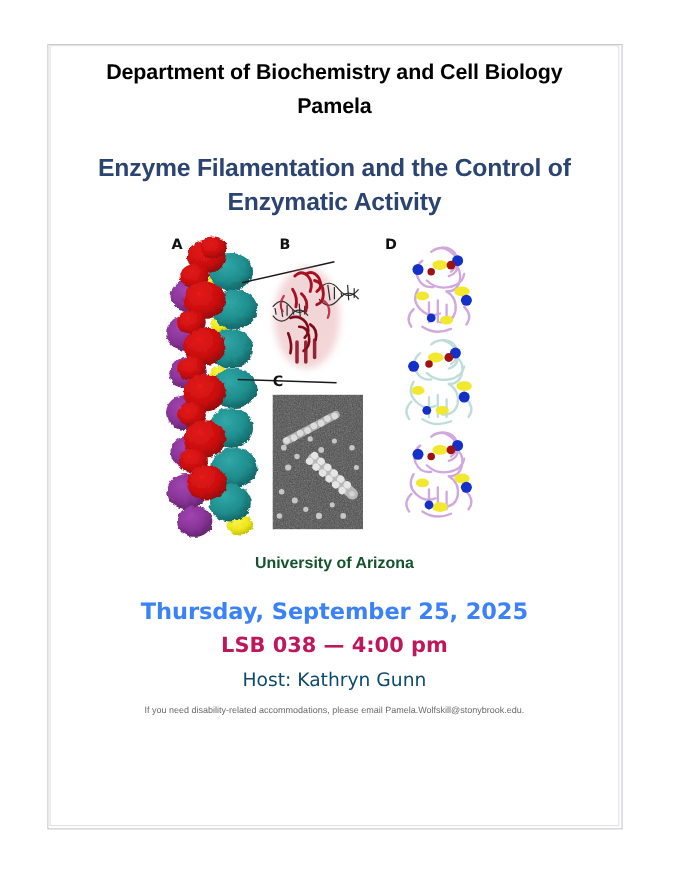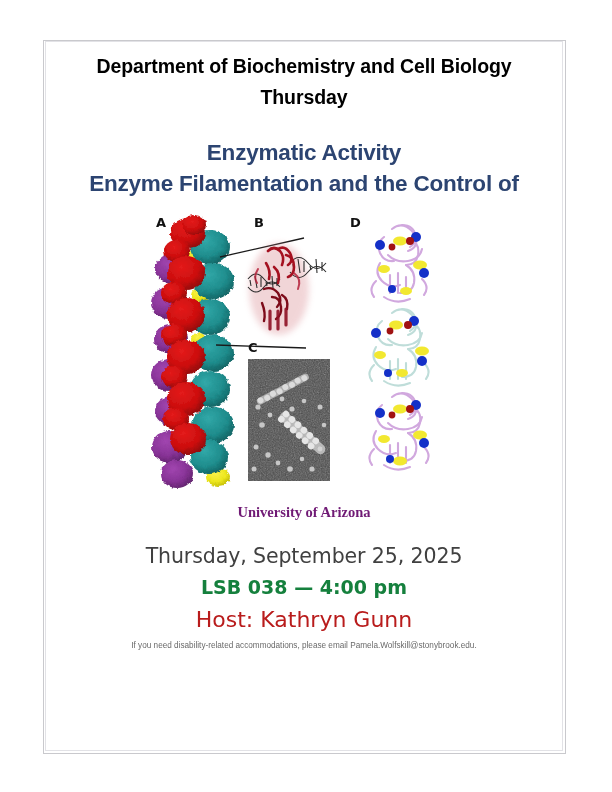--- a/index.html
+++ b/index.html
@@ -108,49 +108,49 @@
     color: #2f4a78;
     line-height: 30px;
     font-family: "DejaVu Sans", sans-serif;
     letter-spacing: 0.2px;
   }
   .speaker-affil {
     margin: 0;
     margin-top: 6px;
     font-size: 14.5px;
     font-weight: bold;
-    color: #701a75;
+    color: #14532d;
     line-height: 20px;
-    font-family: Liberation Serif, serif;
+    font-family: Liberation Sans, sans-serif;
   }
   .event-date {
     margin: 0;
     margin-top: 21px;
     font-size: 20.5px;
-    font-weight: normal;
-    color: #404040;
+    font-weight: bold;
+    color: #3b82f6;
     line-height: 27px;
     font-family: "DejaVu Sans", sans-serif;
     letter-spacing: -0.1px;
   }
   .event-where {
     margin: 0;
     margin-top: 5px;
     font-size: 19px;
     font-weight: bold;
-    color: #15803d;
+    color: #be185d;
     line-height: 25px;
     font-family: "DejaVu Sans", sans-serif;
   }
   .event-host {
     margin: 0;
     margin-top: 8px;
-    font-size: 22px;
+    font-size: 17px;
     font-weight: normal;
-    color: #b91c1c;
+    color: #0c4a6e;
     line-height: 23px;
     font-family: "DejaVu Sans", sans-serif;
   }
   .accessibility-note {
     margin: 0;
     margin-top: 9px;
     font-size: 8.2px;
     font-weight: normal;
     color: #6a6a6a;
     line-height: 12px;
@@ -162,26 +162,26 @@
 
 <div id="poster-page">
 
   <div id="poster-outer-frame"></div>
   <div id="poster-inner-frame"></div>
 
   <div id="poster-content">
 
     <div id="dept-header-block">
       <p class="dept-header">Department of Biochemistry and Cell Biology</p>
-      <p class="dept-header">Thursday</p>
+      <p class="dept-header">Pamela</p>
     </div>
 
     <div id="title-block">
+      <p class="seminar-title">Enzyme Filamentation and the Control of</p>
       <p class="seminar-title">Enzymatic Activity</p>
-      <p class="seminar-title">Enzyme Filamentation and the Control of</p>
     </div>
 
     <div id="figure-block">
       <div id="figure-canvas">
 
         <svg width="320" height="285" viewBox="0 0 320 285">
           <defs>
 
             <filter id="emGrain" x="0" y="0" width="100%" height="100%">
               <feTurbulence type="fractalNoise" baseFrequency="0.85" numOctaves="4" seed="7" result="n"></feTurbulence>

